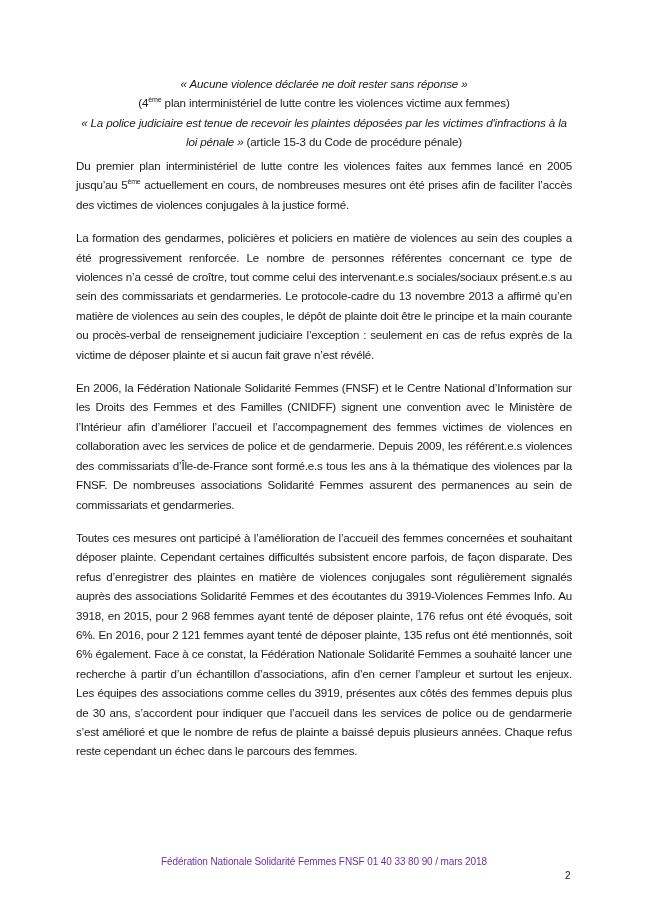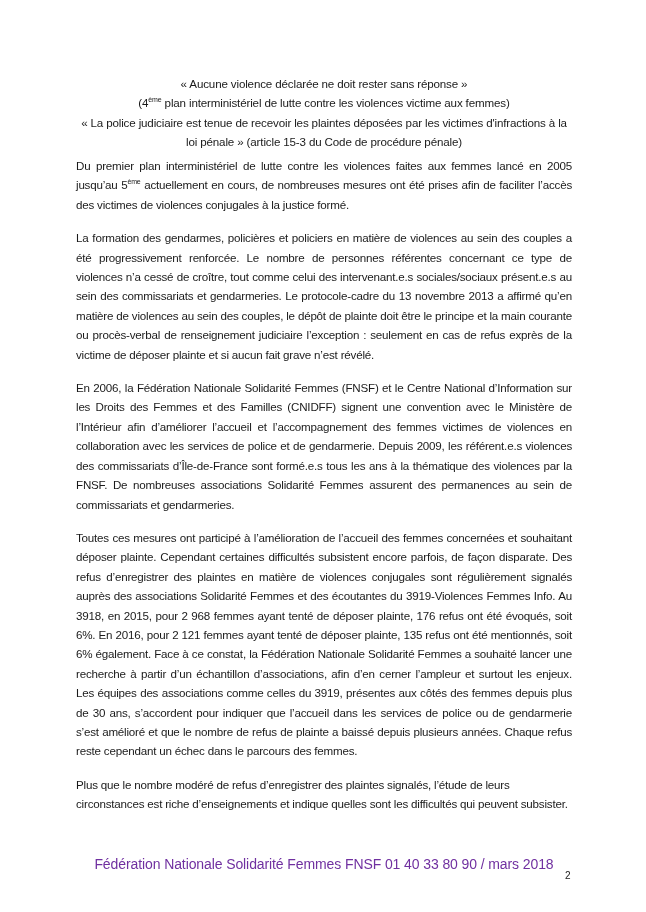--- a/index.html
+++ b/index.html
@@ -1,46 +1,45 @@
 <!DOCTYPE html>
 <html><head>
 <meta charset="utf-8">
 <style>
   html, body { margin: 0; padding: 0; background: #ffffff; }
   body { width: 646px; height: 912px; position: relative; overflow: hidden;
          font-family: "Liberation Sans", "DejaVu Sans", sans-serif; color: #1a1a1a; }
   .page { position: absolute; left: 0; top: 0; width: 646px; height: 912px; background: #fff; }
   .header { position: absolute; left: 76px; top: 74px; width: 496px; text-align: center;
             font-size: 11.6px; line-height: 19.4px; letter-spacing: -0.15px; }
-  .header .it { }
+  .header .it { font-style: italic; }
   .header sup { font-size: 7px; line-height: 0; vertical-align: 5px; }
   .body { position: absolute; left: 76px; top: 156px; width: 496px;
           font-size: 11.6px; line-height: 19.4px; letter-spacing: -0.2px; }
   .body p { margin: 0 0 14px 0; text-align: justify; }
   .body p.last { text-align: left; }
   .body sup { font-size: 7px; line-height: 0; vertical-align: 5px; }
   .body .b { font-weight: normal; }
   .footer { position: absolute; left: 76px; top: 856px; width: 496px; text-align: center;
-            font-size: 14px; color: #7030a0; letter-spacing: -0.1px; }
+            font-size: 10px; color: #7030a0; letter-spacing: -0.1px; }
   .pagenum { position: absolute; left: 565px; top: 870px; font-size: 10px; color: #1a1a1a; }
 </style>
 </head>
 <body>
 
 <div class="page">
 
   <div class="header">
     <div class="it">« Aucune violence déclarée ne doit rester sans réponse »</div>
     <div><span>(4</span><sup>ème</sup><span> plan interministériel de lutte contre les violences victime aux femmes)</span></div>
     <div><span class="it">« La police judiciaire est tenue de recevoir les plaintes déposées par les victimes d'infractions à la loi pénale »</span><span> (article 15-3 du Code de procédure pénale)</span></div>
   </div>
 
   <div class="body">
     <p><span>Du premier plan interministériel de lutte contre les violences faites aux femmes lancé en 2005 jusqu’au 5</span><sup>ème</sup><span> actuellement en cours, de nombreuses mesures ont été prises afin de faciliter l’accès des victimes de violences conjugales à la justice formé.</span></p>
     <p>La formation des gendarmes, policières et policiers en matière de violences au sein des couples a été progressivement renforcée. Le nombre de personnes référentes concernant ce type de violences n’a cessé de croître, tout comme celui des intervenant.e.s sociales/sociaux présent.e.s au sein des commissariats et gendarmeries. Le protocole-cadre du 13 novembre 2013 a affirmé qu’en matière de violences au sein des couples, le dépôt de plainte doit être le principe et la main courante ou procès-verbal de renseignement judiciaire l’exception : seulement en cas de refus exprès de la victime de déposer plainte et si aucun fait grave n’est révélé.</p>
     <p>En 2006, la Fédération Nationale Solidarité Femmes (FNSF) et le Centre National d’Information sur les Droits des Femmes et des Familles (CNIDFF) signent une convention avec le Ministère de l’Intérieur afin d’améliorer l’accueil et l’accompagnement des femmes victimes de violences en collaboration avec les services de police et de gendarmerie. Depuis 2009, les référent.e.s violences des commissariats d’Île-de-France sont formé.e.s tous les ans à la thématique des violences par la FNSF. De nombreuses associations Solidarité Femmes assurent des permanences au sein de commissariats et gendarmeries.</p>
     <p><span>Toutes ces mesures ont participé à l’amélioration de l’accueil des femmes concernées et souhaitant déposer plainte. Cependant certaines difficultés subsistent encore parfois, de façon disparate. Des refus d’enregistrer des plaintes en matière de violences conjugales sont régulièrement signalés auprès des associations Solidarité Femmes et des écoutantes du 3919-Violences Femmes Info. Au 3918, en 2015, pour 2 968 femmes ayant tenté de déposer plainte, 176 refus ont été évoqués, soit 6%. En 2016, pour 2 121 femmes ayant tenté de déposer plainte, 135 refus ont été mentionnés, soit 6% également. Face à ce constat, la Fédération Nationale Solidarité Femmes a souhaité lancer une recherche à partir d’un échantillon d’associations, afin d’en cerner l’ampleur et surtout les enjeux. </span><span class="b">Les équipes des associations comme celles du 3919, présentes aux côtés des femmes depuis plus de 30 ans, s’accordent pour indiquer que l’accueil dans les services de police ou de gendarmerie s’est amélioré et que le nombre de refus de plainte a baissé depuis plusieurs années. Chaque refus reste cependant un échec dans le parcours des femmes.</span></p>
-    <p class="last">Plus que le nombre modéré de refus d’enregistrer des plaintes signalés, l’étude de leurs circonstances est riche d’enseignements et indique quelles sont les difficultés qui peuvent subsister.</p>
   </div>
 
   <div class="footer">Fédération Nationale Solidarité Femmes FNSF 01 40 33 80 90 / mars 2018</div>
   <div class="pagenum">2</div>
 </div>
 
 </body></html>

